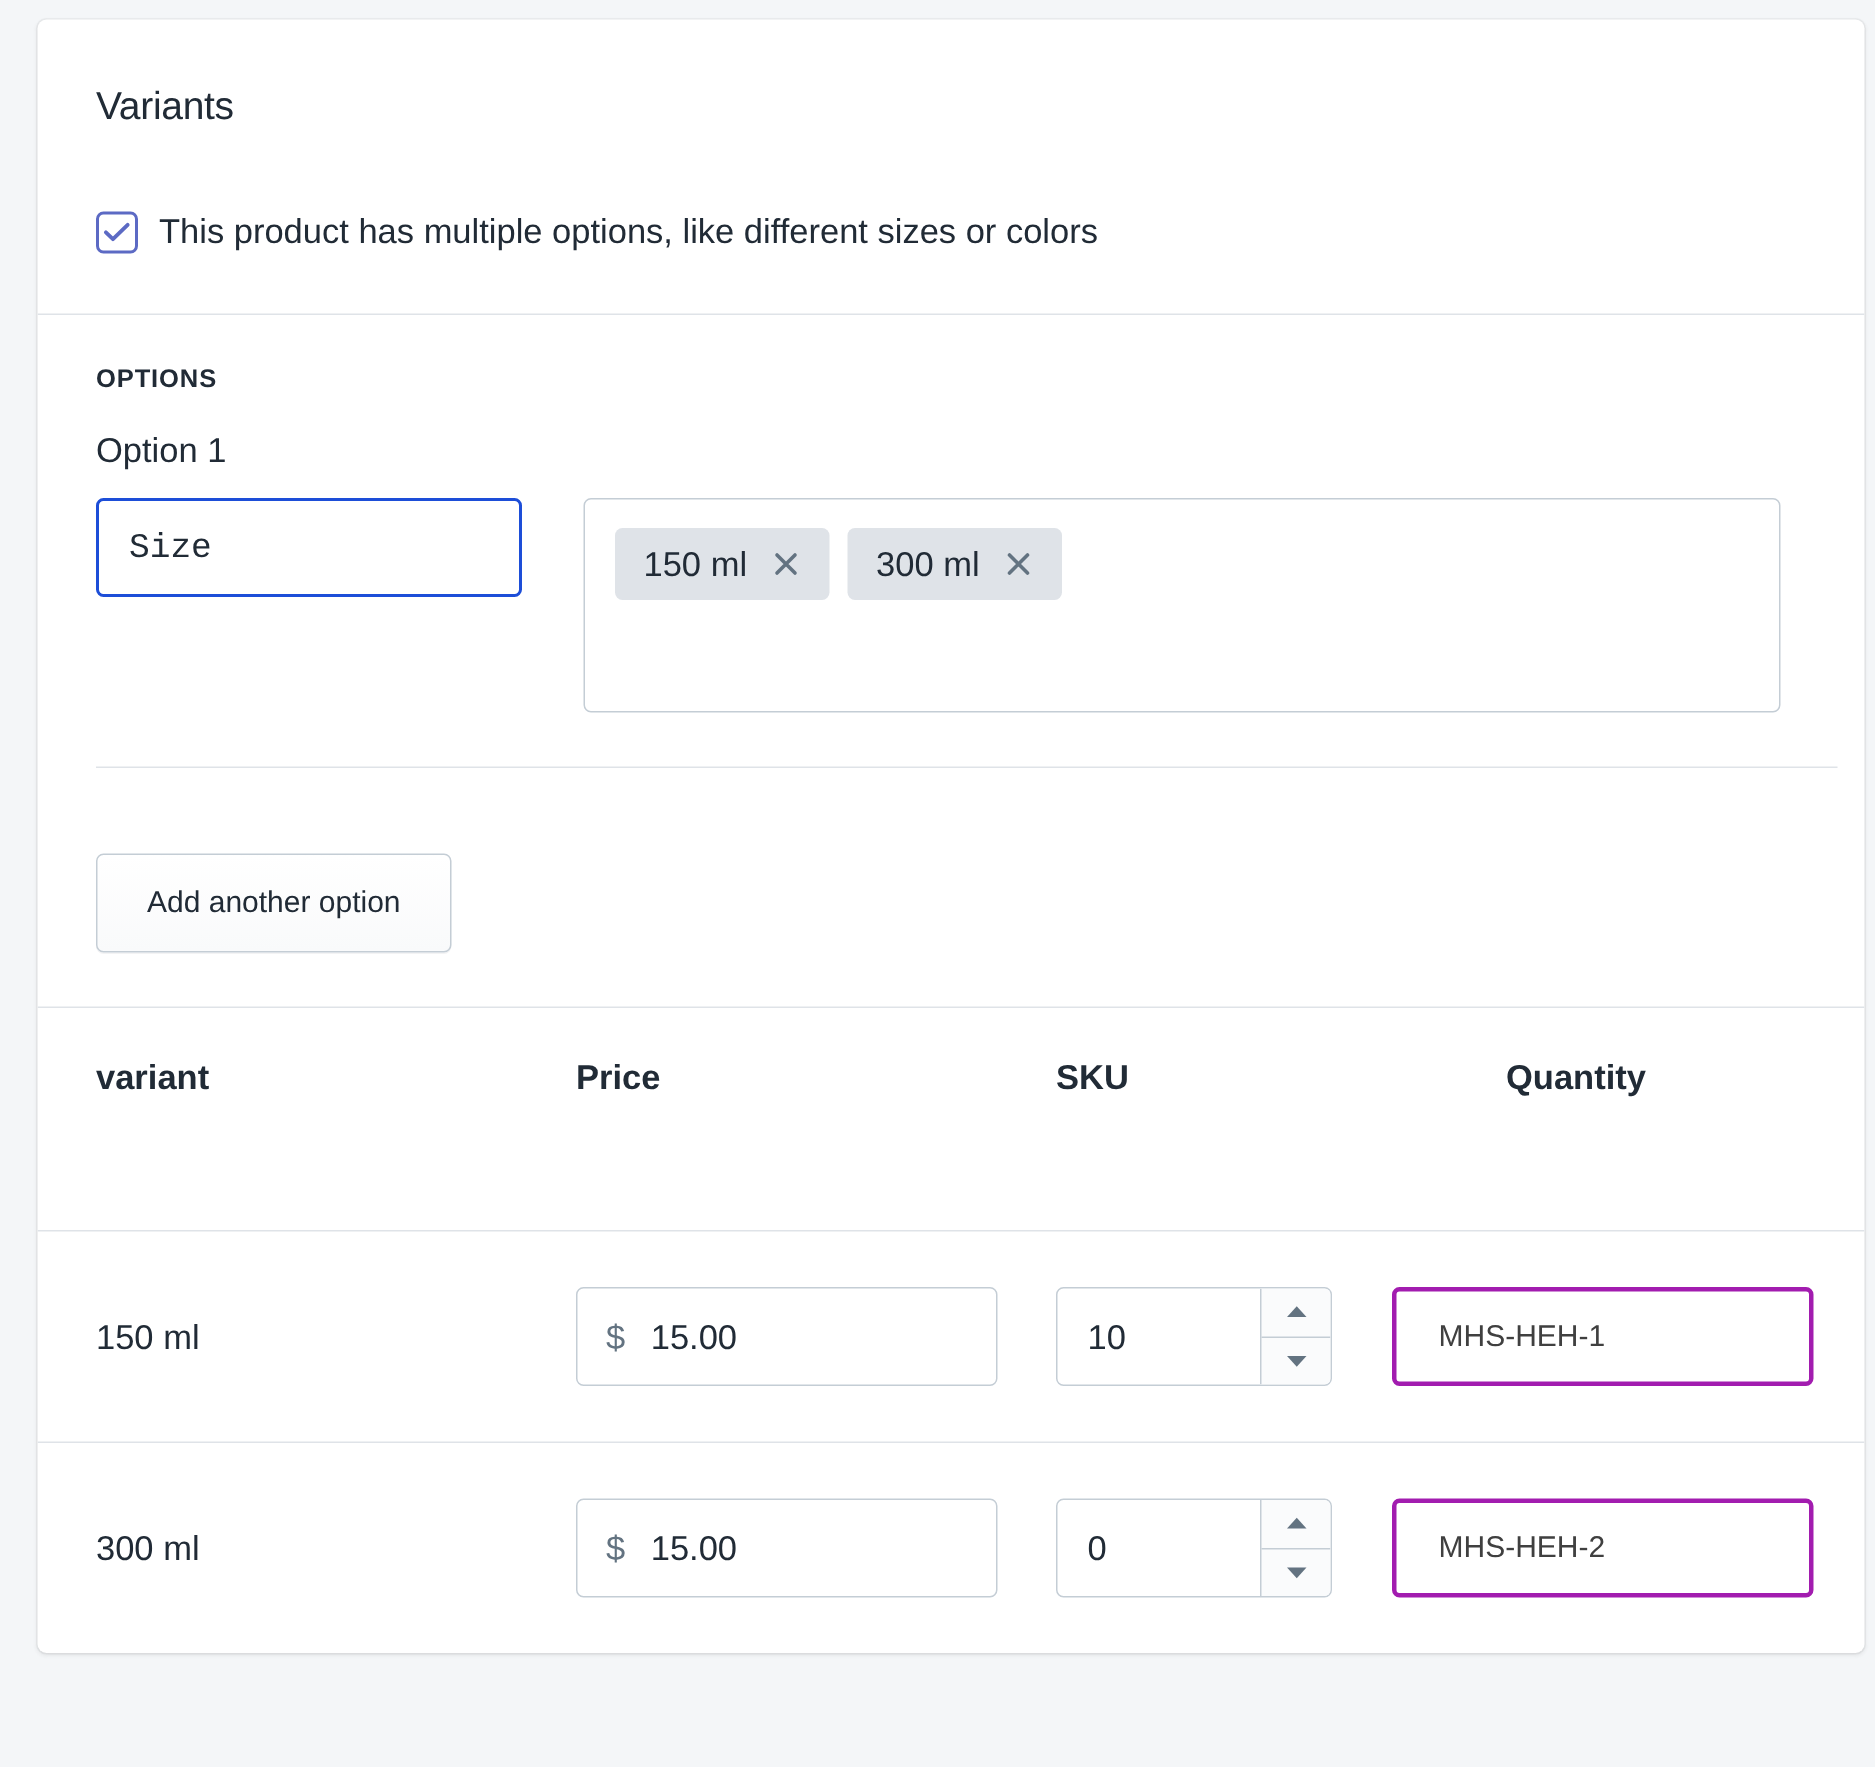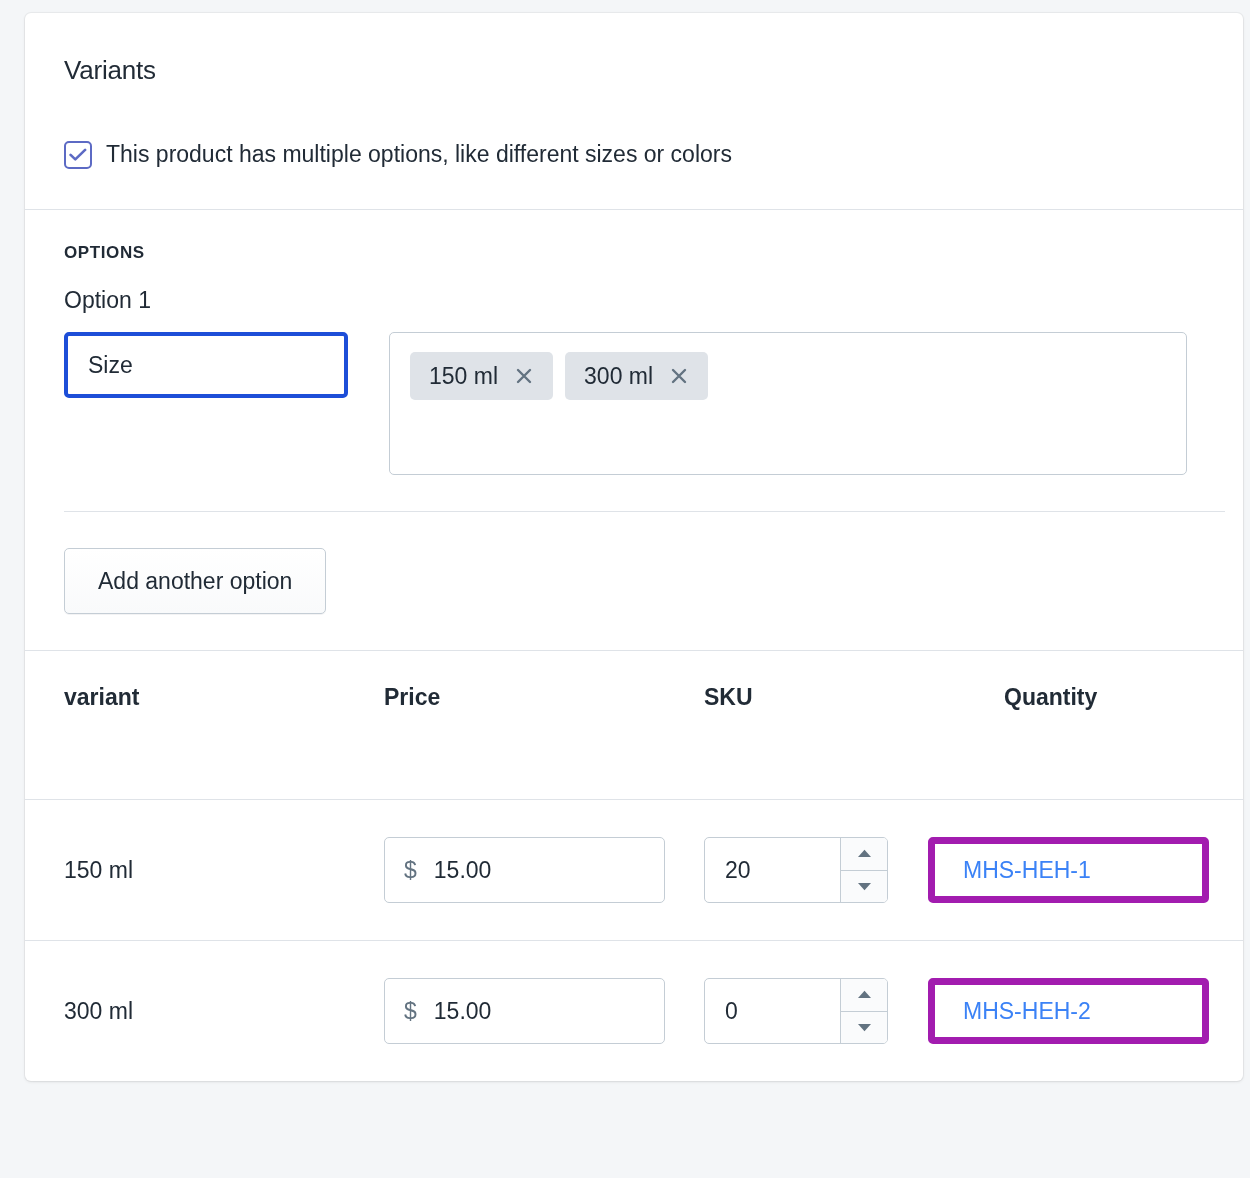--- a/index.html
+++ b/index.html
@@ -91,25 +91,25 @@
     color: #212b36;
     margin: 0 0 18px 0;
   }
   .option-row {
     display: flex;
     align-items: flex-start;
     gap: 41px;
     padding-bottom: 36px;
   }
   .text-input {
-    border: 4px solid #1d4ed8;
-    border-radius: 5px;
-    background: #ffffff;
-    box-sizing: border-box;
-    font-family: Liberation Sans, sans-serif;
+    border: 2px solid #1d4ed8;
+    border-radius: 5px;
+    background: #ffffff;
+    box-sizing: border-box;
+    font-family: Liberation Mono, monospace;
     font-size: 23px;
     color: #212b36;
     outline: none;
   }
   .option-name-input {
     width: 284px;
     height: 66px;
     padding: 0 20px;
   }
   .tag-box {
@@ -152,26 +152,27 @@
   .add-option-wrap {
     padding: 36px 39px 36px 39px;
   }
   .btn-secondary {
     display: inline-block;
     border: 1px solid #c4cdd5;
     border-radius: 5px;
     background: linear-gradient(180deg, #ffffff 0%, #f9fafb 100%);
     box-shadow: 0 1px 0 rgba(22,29,37,0.05);
     font-family: "Liberation Sans", sans-serif;
-    font-size: 23px;
+    font-size: 20px;
     color: #212b36;
     padding: 0 33px;
     height: 66px;
     line-height: 64px;
     cursor: pointer;
+    margin-top: 21px;
   }
 
   
   .section-preview {
     padding: 33px 0 0 0;
   }
   .section-preview .subhead { padding: 0 39px; margin-bottom: 0; }
 
   .table { width: 100%; }
   .tr {
@@ -255,29 +256,29 @@
     display: flex;
     align-items: center;
     justify-content: center;
     cursor: pointer;
   }
   .stepper-btn:first-child { border-bottom: 1px solid #c4cdd5; }
 
   .sku-field {
     width: 281px;
     height: 66px;
-    border: 7px solid #a21caf;
+    border: 3px solid #a21caf;
     border-radius: 5px;
     background: #ffffff;
     box-sizing: border-box;
     display: flex;
     align-items: center;
     padding: 0 28px;
-    font-size: 23px;
-    color: #3b82f6;
+    font-size: 20px;
+    color: #404040;
   }
 </style>
 </head>
 <body>
 
 <div class="card">
 
   <div class="section-head">
     <h1 class="card-title">Variants</h1>
 
@@ -347,21 +348,21 @@
 
         <div class="td col-price">
           <div class="price-field">
             <span class="currency-symbol">$</span>
             <span class="price-value">15.00</span>
           </div>
         </div>
 
         <div class="td col-qty">
           <div class="qty-field">
-            <div class="qty-value-area">20</div>
+            <div class="qty-value-area">10</div>
             <div class="qty-steppers">
               <div class="stepper-btn">
                 <svg width="15" height="9" viewBox="0 0 15 9" aria-hidden="true">
                     <path d="M7.5 0.8 L14 8 L1 8 Z" fill="#637381"></path>
                   </svg>
               </div>
               <div class="stepper-btn">
                 <svg width="15" height="9" viewBox="0 0 15 9" aria-hidden="true">
                     <path d="M7.5 8.2 L1 1 L14 1 Z" fill="#637381"></path>
                   </svg>

